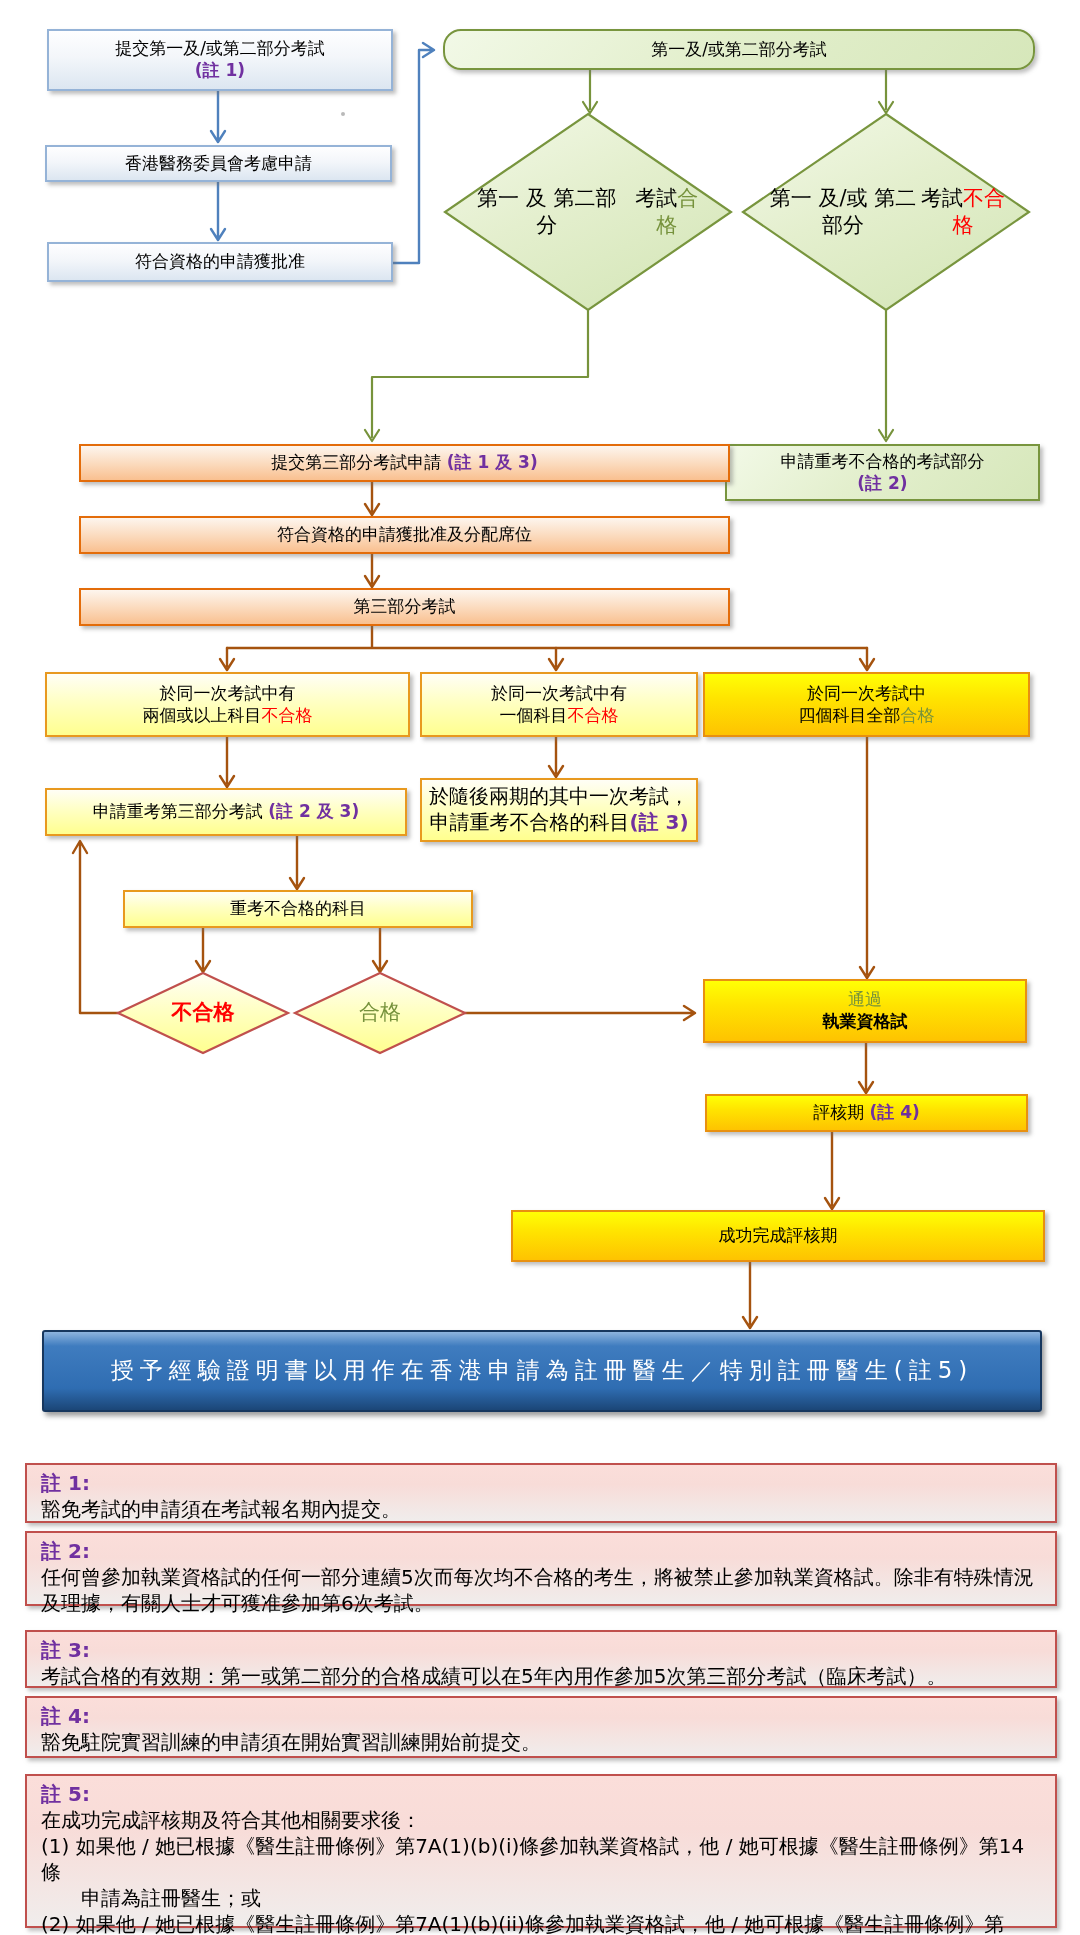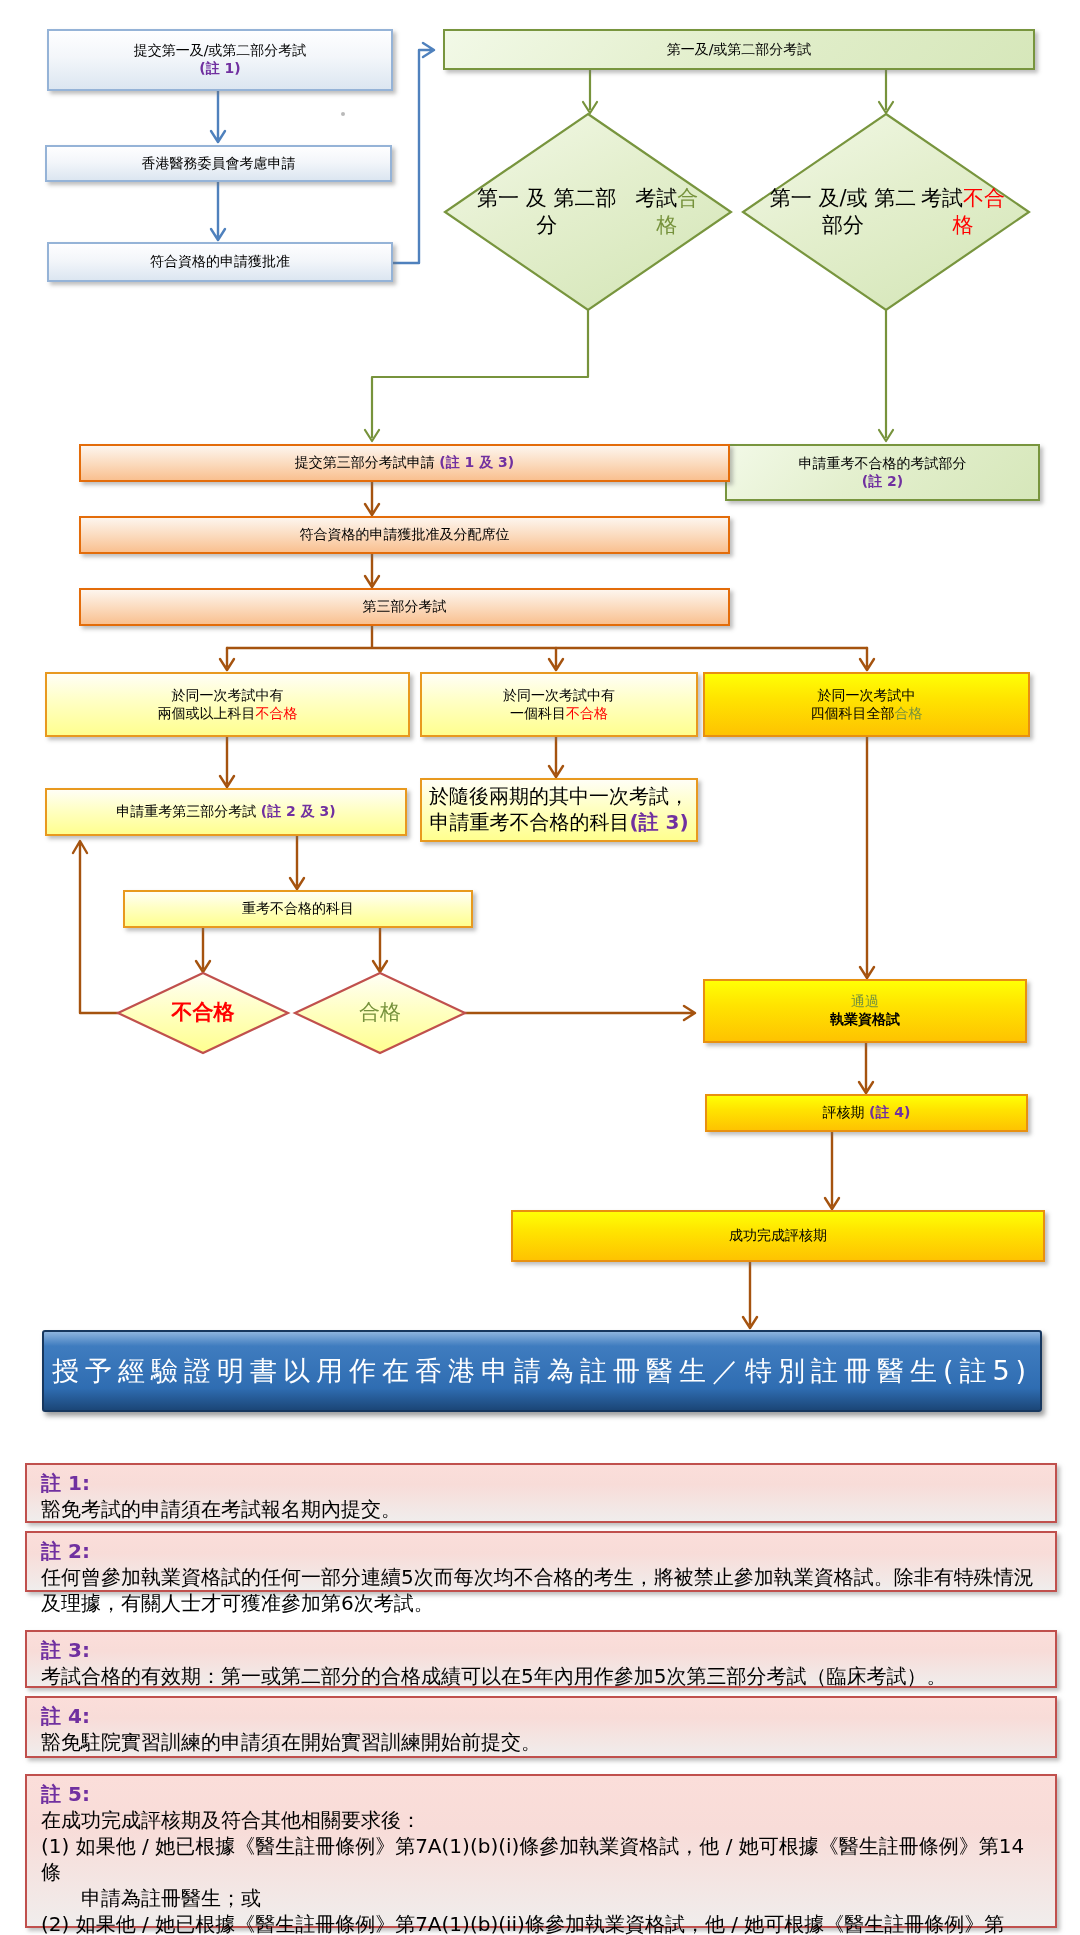--- a/index.html
+++ b/index.html
@@ -7,21 +7,21 @@
     position:relative;width:1080px;height:1935px;background:#ffffff;overflow:hidden;
     font-family:"DejaVu Sans","Liberation Sans",sans-serif;
   }
   svg.wires{position:absolute;left:0;top:0;z-index:1;}
   .wire{fill:none;stroke-linecap:round;stroke-linejoin:round;}
   .w-blue{stroke:#4f81bd;stroke-width:2.4;}
   .w-olive{stroke:#77933c;stroke-width:2.2;}
   .w-brown{stroke:#a5530f;stroke-width:2.4;}
   .box{
     position:absolute;z-index:2;display:flex;flex-direction:column;align-items:center;justify-content:center;
-    text-align:center;color:#000;font-size:14px;line-height:1.28;font-weight:500;
+    text-align:center;color:#000;font-size:17px;line-height:1.28;font-weight:500;
     box-shadow:2.5px 3px 4px rgba(110,110,110,.45);box-sizing:border-box;padding:2px 6px;
   }
   .blue{
     border:2px solid #95b3d7;
     background:linear-gradient(to bottom,#fefeff 0%,#f3f6fa 45%,#dce6f1 100%);
   }
   .greenbox{
     border:2px solid #78953e;
     background:linear-gradient(135deg,#f2f9e7 0%,#e3efcd 45%,#d6e7ba 100%);
   }
@@ -34,21 +34,21 @@
     border:2px solid #e8991f;
     background:linear-gradient(to bottom,#fffef6 0%,#ffffc4 45%,#ffff8f 100%);
   }
   .goldbox{
     border:2px solid #e89010;
     background:linear-gradient(to bottom,#ffff05 0%,#ffe400 40%,#fec301 100%);
   }
   .bannerbox{
     border:2px solid #17375e;border-radius:3px;
     background:linear-gradient(to bottom,#8db4de 0%,#3f7cbf 18%,#2f6db2 72%,#1b4677 100%);
-    color:#ffffff;font-size:27px;letter-spacing:6px;font-weight:500;
+    color:#ffffff;font-size:23px;letter-spacing:6px;font-weight:500;
     box-shadow:3px 4px 5px rgba(80,80,80,.55);
   }
   .notebox{
     border:2px solid #c0504d;
     background:linear-gradient(to bottom,#fbdeda 0%,#f8dcd8 35%,#f0edec 100%);
     align-items:flex-start;justify-content:flex-start;text-align:left;
     font-size:20px;line-height:1.3;padding:5px 14px;box-shadow:2.5px 3px 4px rgba(130,130,130,.5);margin-top:20px;
   }
   .note-label{color:#7030a0;font-weight:700;}
   .note-body{color:#000;white-space:pre-line;}
@@ -126,21 +126,21 @@
     <div><span>提交第一及/或第二部分考試</span></div>
     <div><span class="t-note">(註 1)</span></div>
   </div>
   <div class="box blue" style="left:45px;top:145px;width:347px;height:37px;">
     <span>香港醫務委員會考慮申請</span>
   </div>
   <div class="box blue" style="left:47px;top:242px;width:346px;height:40px;">
     <span>符合資格的申請獲批准</span>
   </div>
 
-  <div class="box greenbox" style="left:443px;top:29px;width:592px;height:41px;">
+  <div class="box greenbox" style="left:443px;top:29px;width:592px;height:41px;border-radius:18px;">
     <span>第一及/或第二部分考試</span>
   </div>
 
   <div class="dtext" style="left:468px;top:160px;width:240px;height:104px;">
     <div><span>第一 及 第二部分</span></div>
     <div><span>考試</span><span class="t-green">合格</span></div>
   </div>
   <div class="dtext" style="left:766px;top:160px;width:240px;height:104px;">
     <div><span>第一 及/或 第二部分</span></div>
     <div><span>考試</span><span class="t-red">不合格</span></div>
@@ -204,21 +204,21 @@
   </div>
 
   <div class="box bannerbox" style="left:42px;top:1330px;width:1000px;height:82px;">
     <span>授予經驗證明書以用作在香港申請為註冊醫生／特別註冊醫生(註5)</span>
   </div>
 
   <div class="box notebox" style="left:25px;top:1443px;width:1032px;height:60px;">
     <div class="note-label">註 1:</div>
     <div class="note-body">豁免考試的申請須在考試報名期內提交。</div>
   </div>
-  <div class="box notebox" style="left:25px;top:1511px;width:1032px;height:61px;">
+  <div class="box notebox" style="left:25px;top:1511px;width:1032px;height:75px;">
     <div class="note-label">註 2:</div>
     <div class="note-body">任何曾參加執業資格試的任何一部分連續5次而每次均不合格的考生，將被禁止參加執業資格試。除非有特殊情況及理據，有關人士才可獲准參加第6次考試。</div>
   </div>
   <div class="box notebox" style="left:25px;top:1610px;width:1032px;height:58px;">
     <div class="note-label">註 3:</div>
     <div class="note-body">考試合格的有效期：第一或第二部分的合格成績可以在5年內用作參加5次第三部分考試（臨床考試）。</div>
   </div>
   <div class="box notebox" style="left:25px;top:1676px;width:1032px;height:62px;">
     <div class="note-label">註 4:</div>
     <div class="note-body">豁免駐院實習訓練的申請須在開始實習訓練開始前提交。</div>

